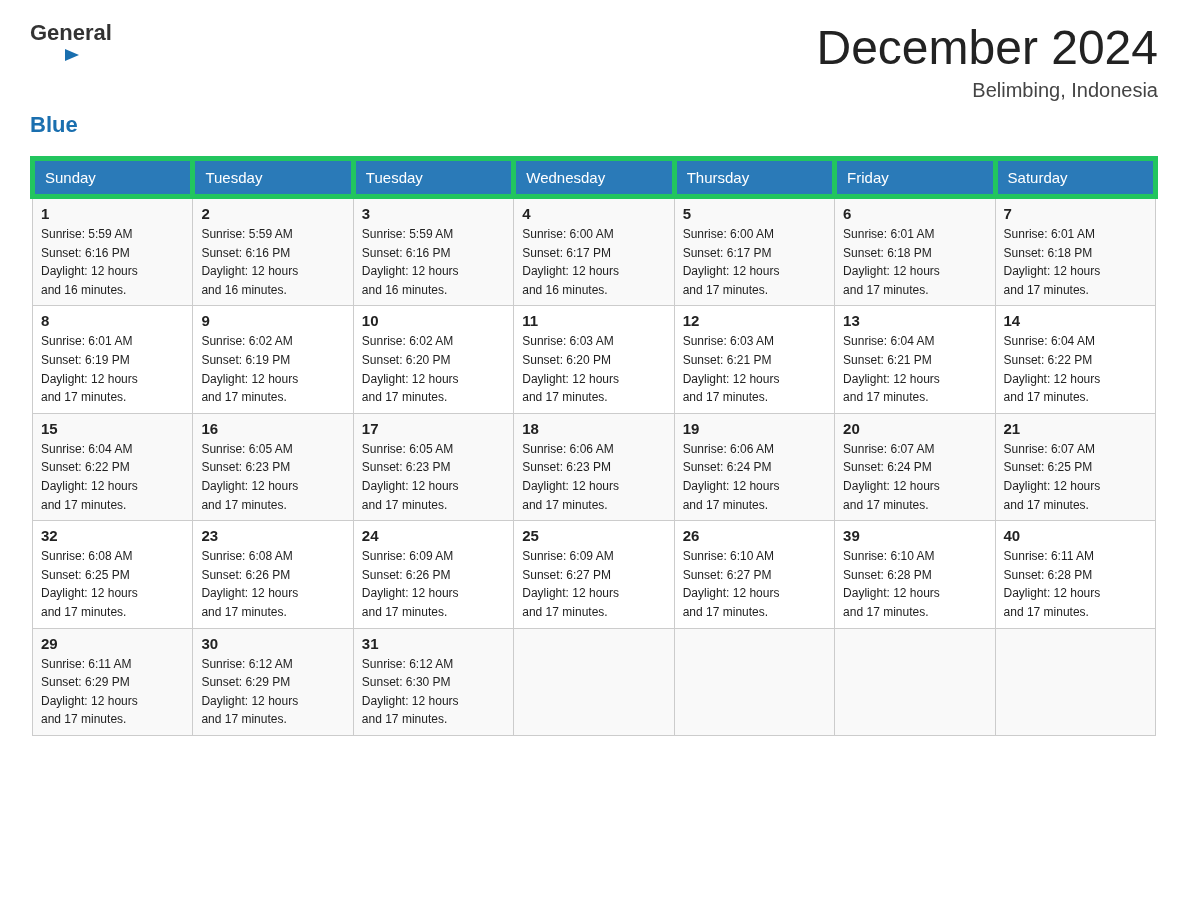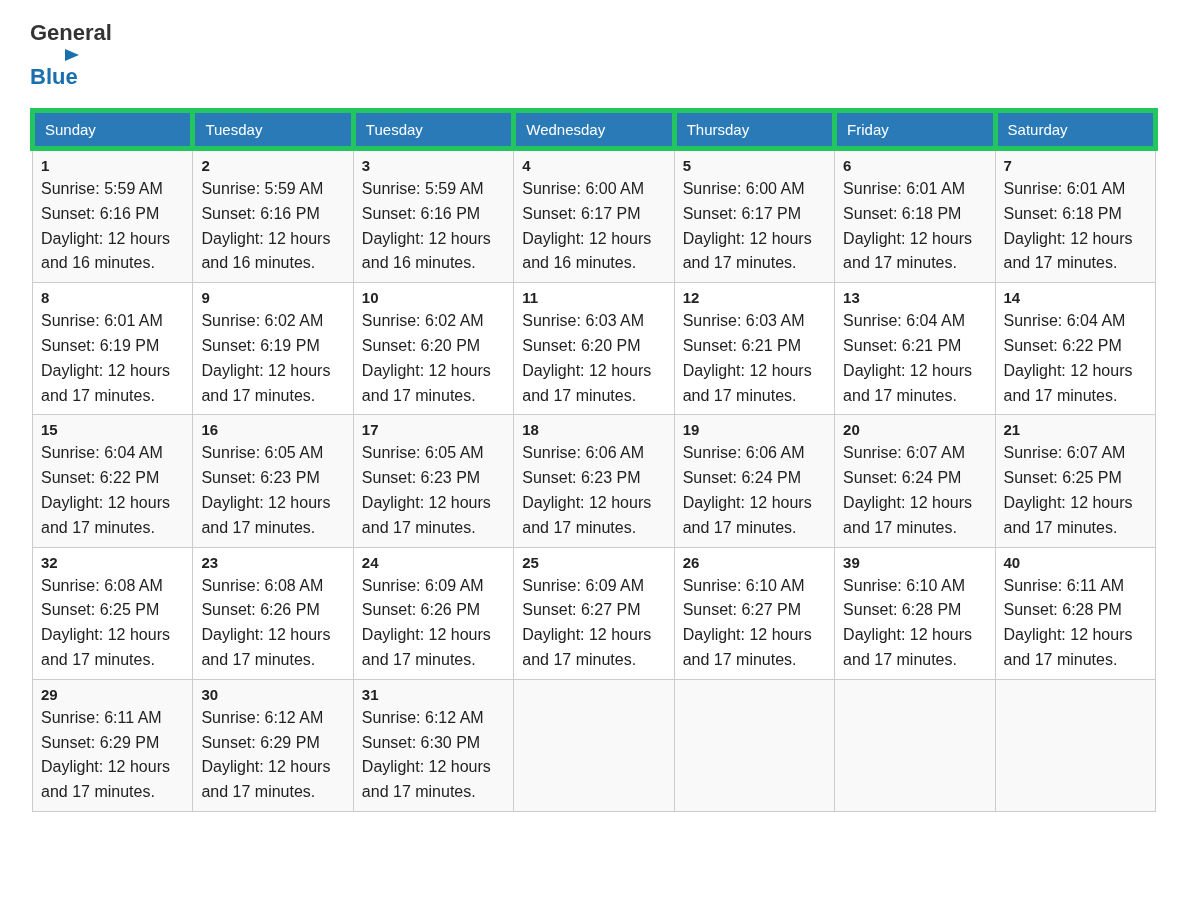--- a/index.html
+++ b/index.html
@@ -22,20 +22,21 @@
     }
     .logo-text-general {
       font-size: 22px;
       font-weight: bold;
       color: #333;
     }
     .logo-text-blue {
       font-size: 22px;
       font-weight: bold;
       color: #1a6faf;
+      margin-top: 48px;
     }
     .logo-wrapper {
       display: flex;
       flex-direction: column;
     }
     .logo-line1 {
       display: flex;
       align-items: center;
       flex-direction: column;
     }
@@ -74,21 +75,21 @@
       color: #222;
       height: 105px;
     }
     .day-number {
       font-size: 15px;
       font-weight: bold;
       margin-bottom: 3px;
       display: block;
     }
     .day-info {
-      font-size: 16px;
+      font-size: 12px;
       line-height: 1.55;
       color: #222;
     }
     tr:nth-child(odd) td {
       background-color: #f9f9f9;
     }
     tr:nth-child(even) td {
       background-color: #fff;
     }
     td.empty {
@@ -111,20 +112,24 @@
           <svg width="18" height="18" viewBox="0 0 18 18">
             <polygon points="2,3 16,9 2,15" fill="#1a6faf"></polygon>
           </svg>
         </div>
       </div>
       <div class="logo-blue-row">
         <span class="logo-text-blue">Blue</span>
       </div>
     </div>
   </div>
+  <div class="title-area">
+    <div class="month-title">December 2024</div>
+    <div class="location-title">Belimbing, Indonesia</div>
+  </div>
 </div>
 
 <table>
   <thead>
     <tr>
     <th>Sunday</th>
         <th>Tuesday</th>
         <th>Tuesday</th>
         <th>Wednesday</th>
         <th>Thursday</th>

